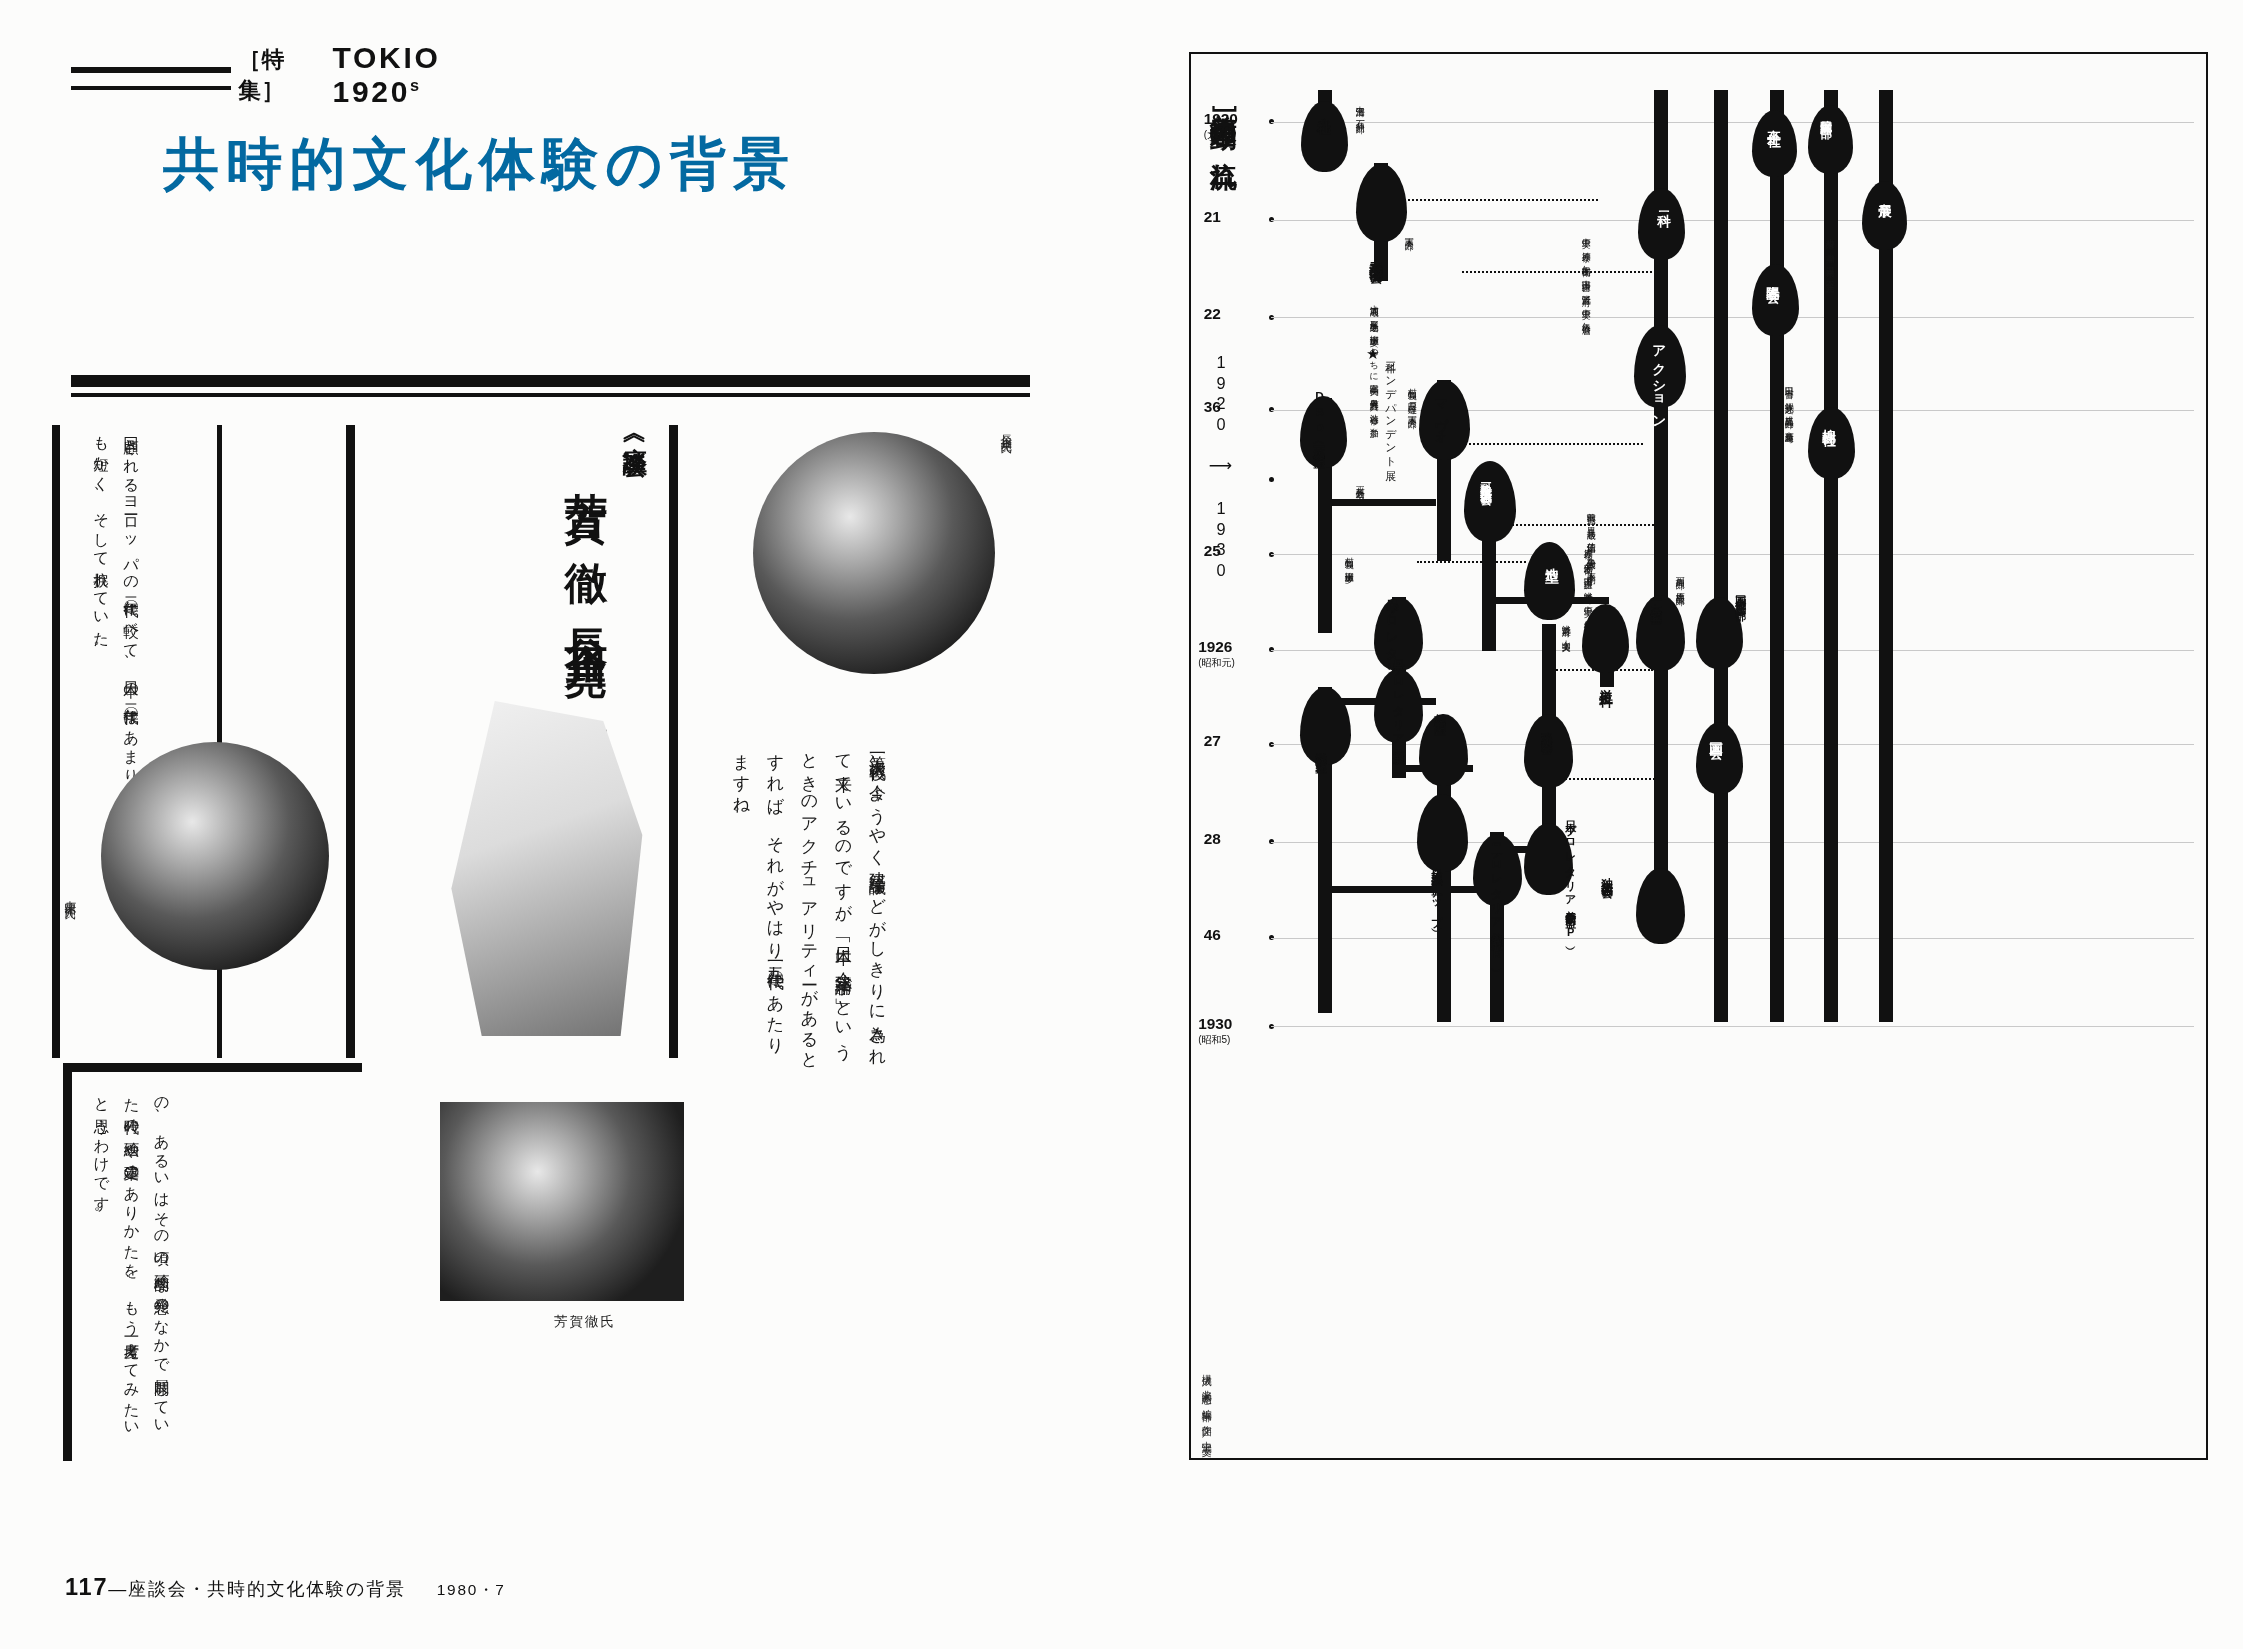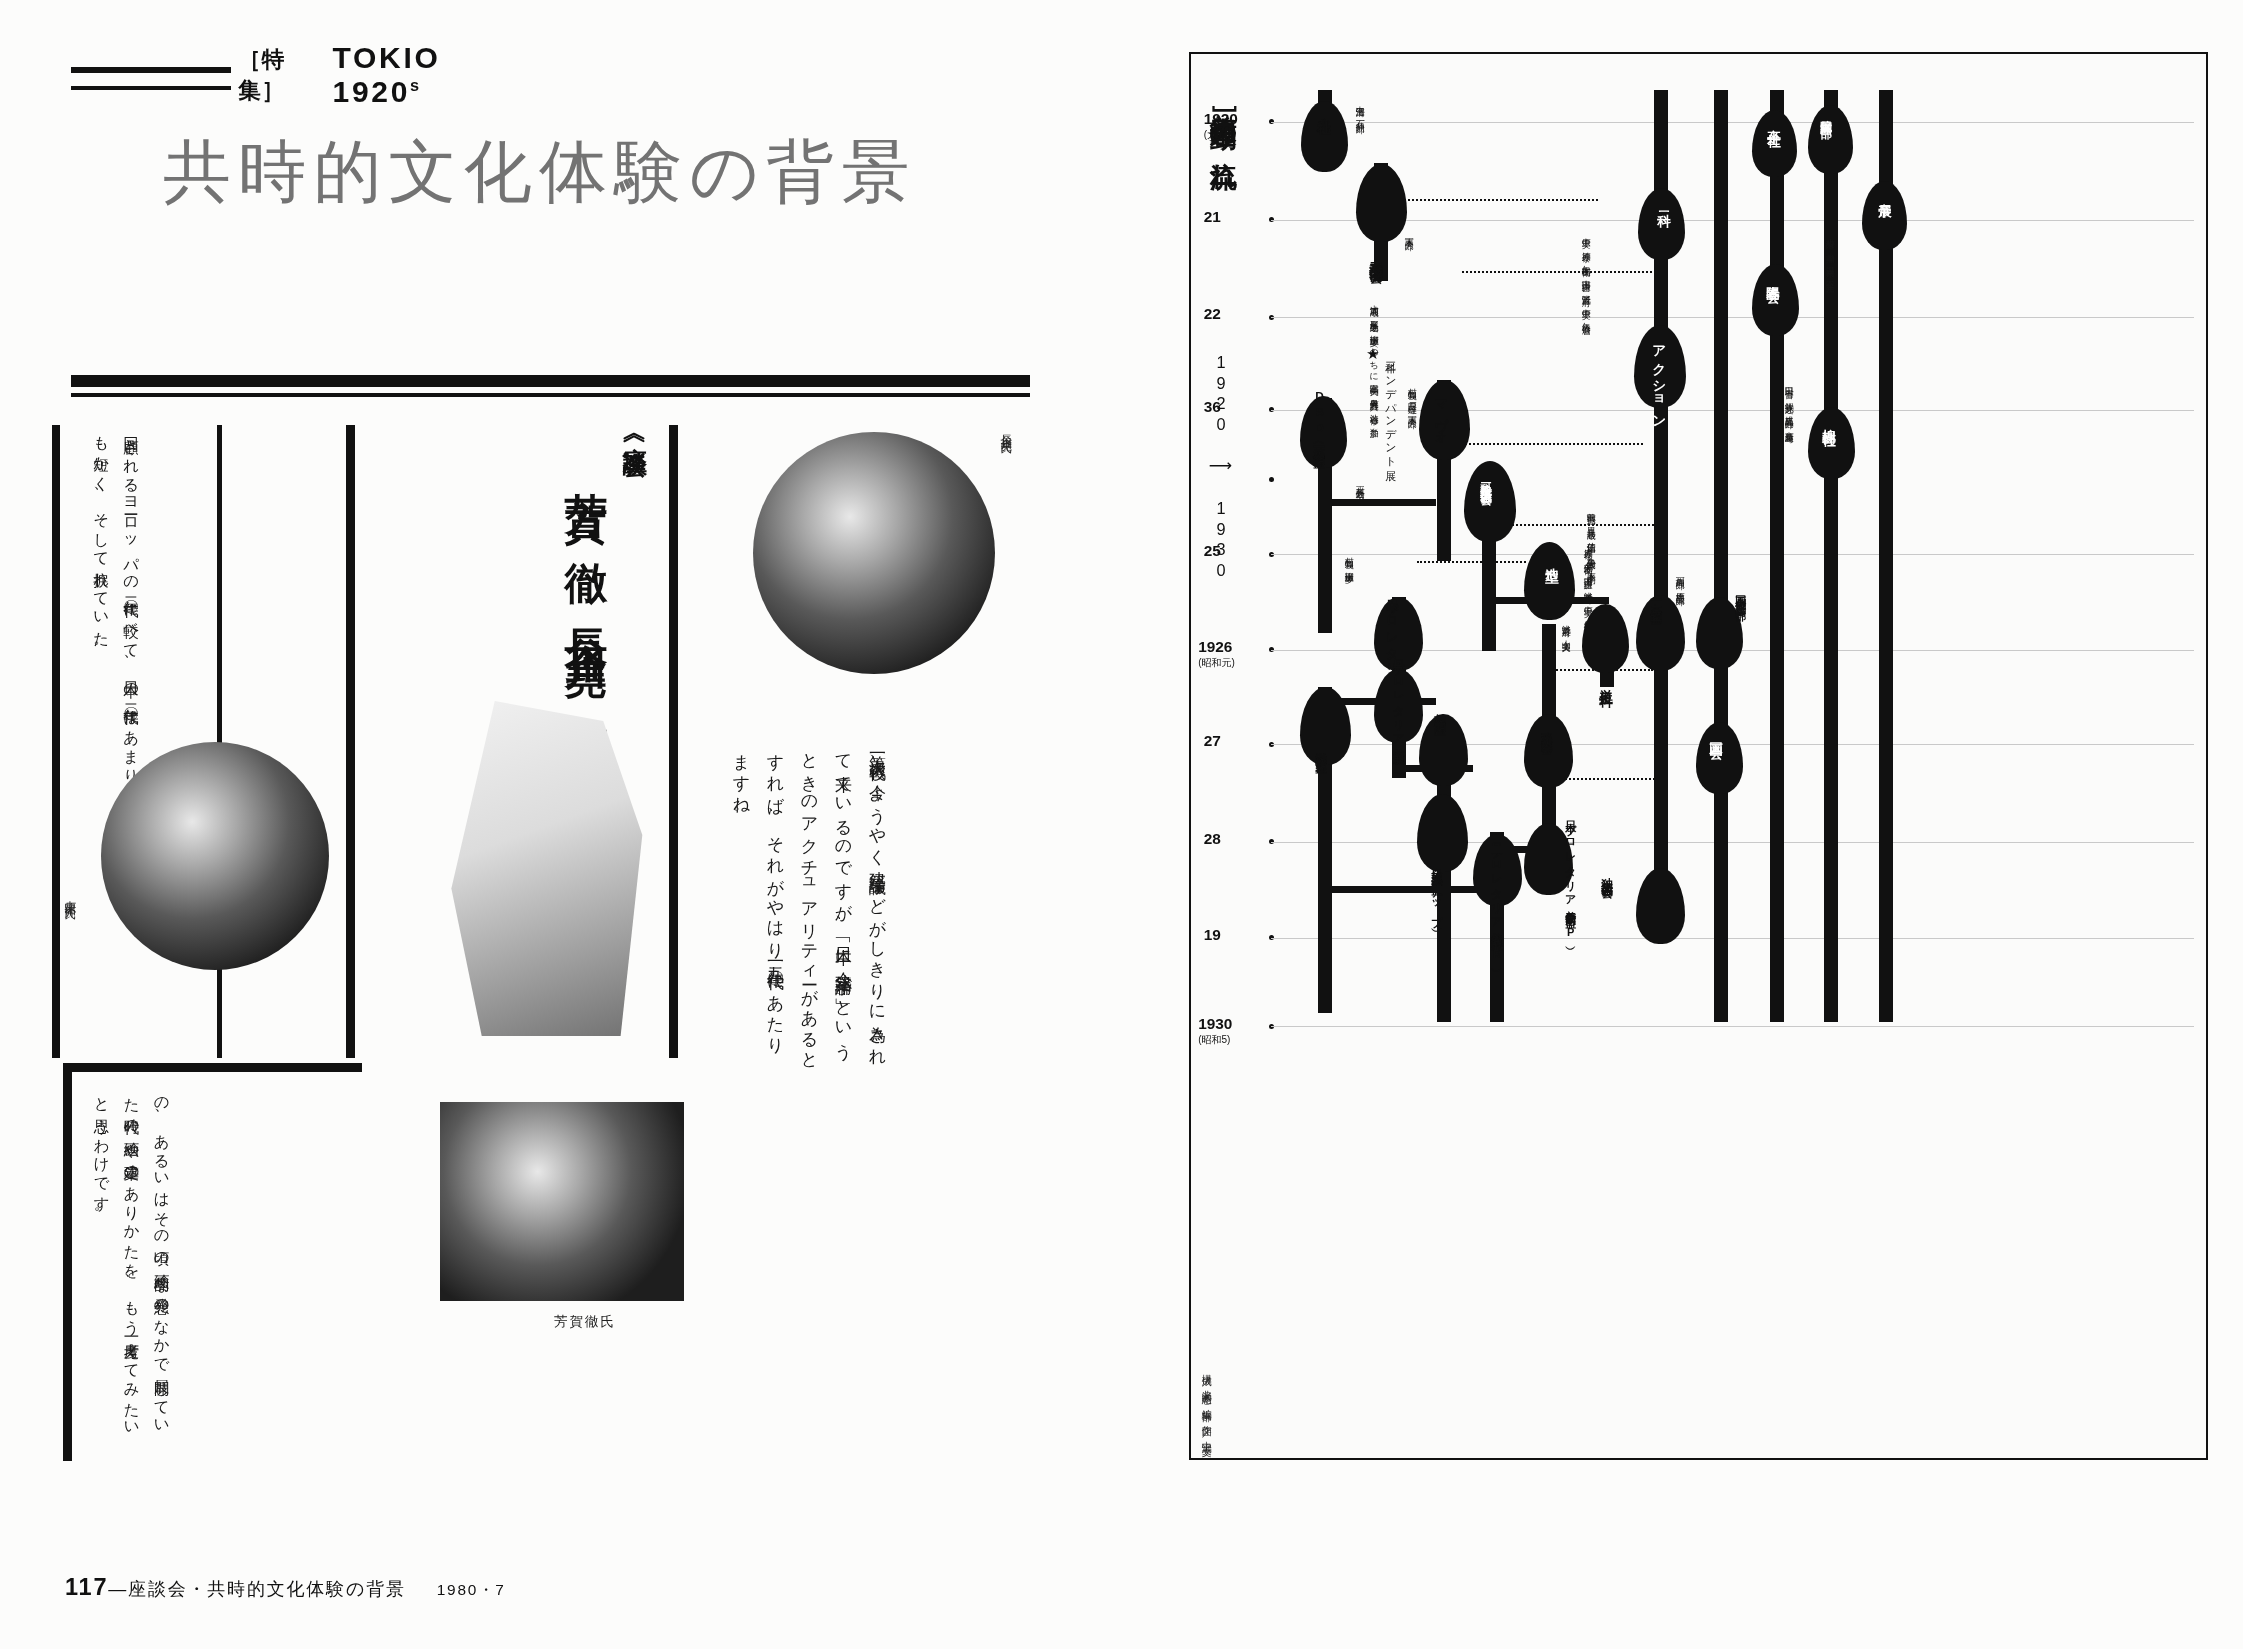--- a/index.html
+++ b/index.html
@@ -13,22 +13,22 @@
 
   
   .kicker-rule{position:absolute;left:71px;top:67px;width:445px;height:6.3px;background:#111;}
   .kicker-rule2{position:absolute;left:71px;top:86px;width:445px;height:3.6px;background:#111;}
   .kicker-box{position:absolute;left:231px;top:51px;width:299px;height:47px;background:#fcfcfb;
               display:flex;align-items:center;gap:2px;padding-left:7.2px;}
   .kicker-jp{font-size:22.6px;font-weight:700;letter-spacing:0.9px;}
   .kicker-en{font-size:30px;font-weight:700;letter-spacing:2.7px;font-family:"Liberation Sans",sans-serif;}
   .kicker-en sup{font-size:16.3px;}
 
-  .title-sub{position:absolute;left:163px;top:127px;font-size:68px;font-weight:400;letter-spacing:7.2px;
-             color:#737373;white-space:nowrap;}
+  .title-sub{position:absolute;left:163px;top:127px;font-size:56px;font-weight:700;letter-spacing:7.2px;
+             color:#0369a1;white-space:nowrap;}
   .title-main{position:absolute;left:56px;top:197px;font-size:101px;font-weight:700;letter-spacing:1.8px;
               color:#0d0d0d;white-space:nowrap;line-height:1;}
   .title-rule{position:absolute;left:71px;top:375px;width:959px;height:11.8px;background:#111;}
   .title-rule2{position:absolute;left:71px;top:393px;width:959px;height:3.6px;background:#111;}
 
   
   .vtext{writing-mode:vertical-rl;text-orientation:upright;font-size:15.4px;line-height:1.95;
          letter-spacing:1.8px;color:#1a1a1a;}
 
   .col-right-text{position:absolute;left:86px;top:425px;height:380px;}
@@ -173,21 +173,21 @@
         <span>25</span></div>
       <div class="ytick" style="top:584px;left:7.2px;">
         <span>1926</span>
         <small>(昭和元)</small>
       </div>
       <div class="ytick" style="top:678px;left:12.7px;">
         <span>27</span></div>
       <div class="ytick" style="top:776px;left:12.7px;">
         <span>28</span></div>
       <div class="ytick" style="top:872px;left:12.7px;">
-        <span>19</span></div>
+        <span>46</span></div>
       <div class="ytick" style="top:961px;left:7.2px;">
         <span>1930</span>
         <small>(昭和5)</small>
       </div>
 
       <div class="dot" style="left:78px;top:65px;"></div>
       <div class="dot" style="left:78px;top:163px;"></div>
       <div class="dot" style="left:78px;top:261px;"></div>
       <div class="dot" style="left:78px;top:353px;"></div>
       <div class="dot" style="left:78px;top:423px;"></div>

